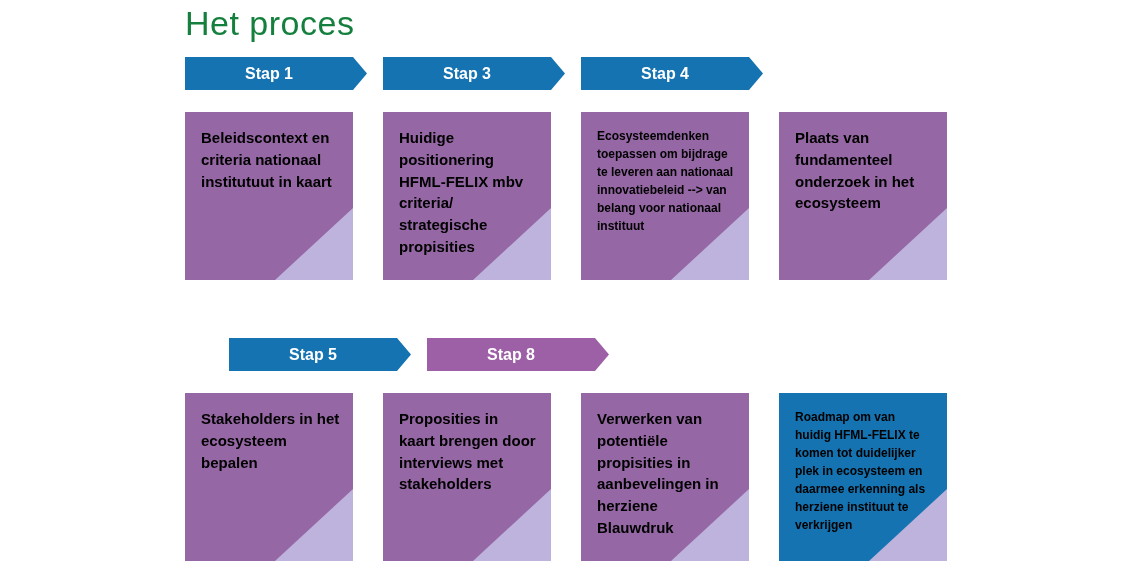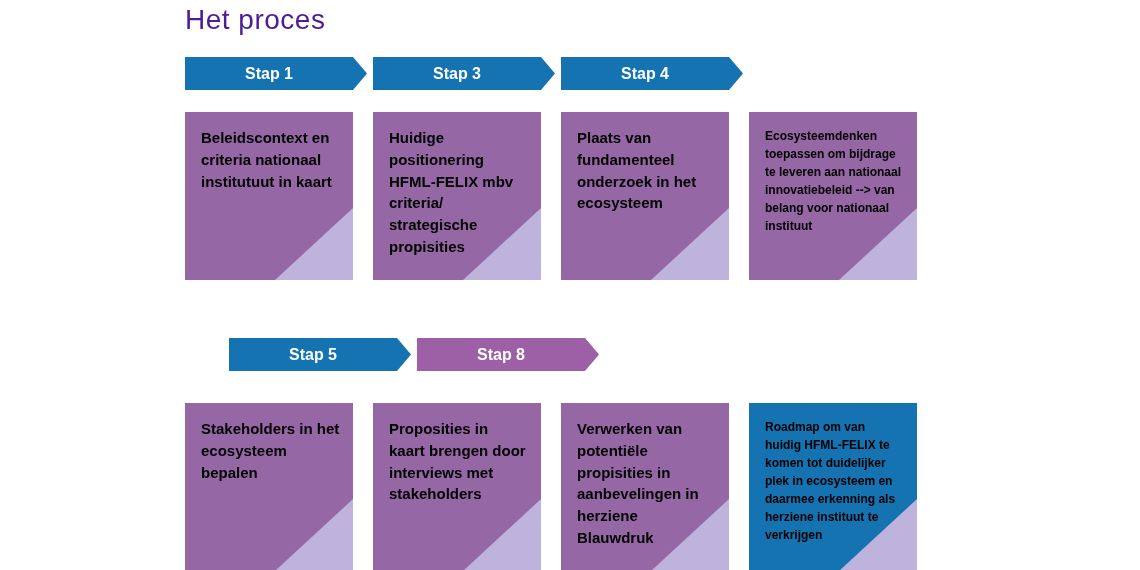--- a/index.html
+++ b/index.html
@@ -8,36 +8,36 @@
     width: 1140px;
     height: 570px;
     background: #ffffff;
     overflow: hidden;
     font-family: "Liberation Sans", sans-serif;
   }
   .title {
     position: absolute;
     left: 185px;
     top: 4px;
-    font-size: 28px;
+    font-size: 34px;
     font-weight: 300;
     letter-spacing: 0.5px;
-    color: #4c1d95;
+    color: #15803d;
     white-space: nowrap;
   }
   .row {
     position: absolute;
     left: 185px;
     display: flex;
-    column-gap: 20px;
+    column-gap: 30px;
   }
   .row-arrows-1 { top: 57px; }
   .row-boxes-1  { top: 112px; }
   .row-arrows-2 { top: 338px; margin-left: 44px; }
-  .row-boxes-2  { top: 403px; }
+  .row-boxes-2  { top: 393px; }
   .arrow-cell {
     position: relative;
     width: 168px;
     height: 33px;
   }
   .arrow-shape {
     position: absolute;
     left: 0; top: 0;
     width: 182px;
     height: 33px;
@@ -114,25 +114,25 @@
     <div class="box">
       <div class="corner"></div>
       <div class="box-text">Beleidscontext en criteria nationaal institutuut in kaart</div>
     </div>
     <div class="box">
       <div class="corner"></div>
       <div class="box-text">Huidige positionering HFML-FELIX mbv criteria/ strategische propisities</div>
     </div>
     <div class="box">
       <div class="corner"></div>
-      <div class="box-text">Plaats van fundamenteel onderzoek in het ecosysteem</div>
+      <div class="box-text small">Ecosysteemdenken toepassen om bijdrage te leveren aan nationaal innovatiebeleid --&gt; van belang voor nationaal instituut</div>
     </div>
     <div class="box">
       <div class="corner"></div>
-      <div class="box-text small">Ecosysteemdenken toepassen om bijdrage te leveren aan nationaal innovatiebeleid --&gt; van belang voor nationaal instituut</div>
+      <div class="box-text">Plaats van fundamenteel onderzoek in het ecosysteem</div>
     </div>
   </div>
 
   <div class="row row-arrows-2">
     <div class="arrow-cell">
       <div class="arrow-shape"></div>
       <div class="arrow-label">Stap 5</div>
     </div>
     <div class="arrow-cell">
       <div class="arrow-shape purple"></div>

